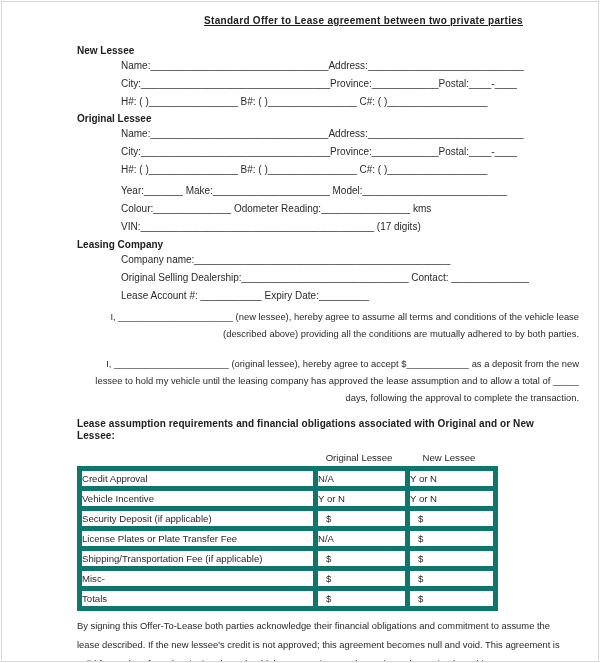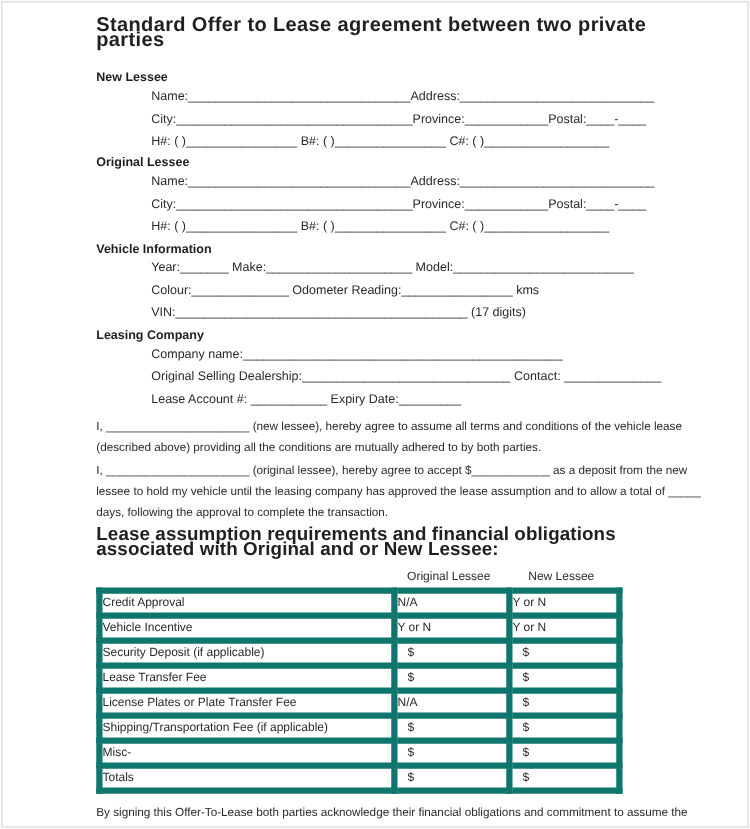--- a/index.html
+++ b/index.html
@@ -16,55 +16,57 @@
     margin: 1px;
     background: #ffffff;
     border: 1px solid #d9d9d9;
     overflow: hidden;
   }
   .content {
     padding: 13px 40px 0 75px;
     font-size: 10px;
   }
   .doc-title {
-    text-align: left;
+    text-align: right;
     font-weight: bold;
-    font-size: 16px;
+    font-size: 10px;
     letter-spacing: 0.3px;
     line-height: 12px;
     margin-right: 35px;
+    text-decoration: underline;
   }
   .section { margin-top: 0; }
   .sec-new-lessee      { margin-top: 18px; }
   .sec-original-lessee { margin-top: 2px; }
   .sec-vehicle         { margin-top: 3px; }
   .sec-leasing         { margin-top: 3px; }
   .sec-heading {
     font-weight: bold;
     font-size: 10px;
     line-height: 12px;
   }
   .form-line {
     line-height: 18px;
     white-space: nowrap;
     font-size: 10px;
     color: #2a2a2a;
     margin-left: 44px;
   }
   .para {
-    margin: 0;
+    margin: 12px;
     width: 490px;
     font-size: 9.4px;
     line-height: 17.3px;
     color: #2a2a2a;
+    text-align: right;
   }
   .para-first { margin-top: 3px; }
   .table-heading {
     font-weight: bold;
-    font-size: 15px;
+    font-size: 10px;
     line-height: 12px;
     margin-top: 4px;
     letter-spacing: 0.1px;
   }
   .col-labels {
     display: flex;
     margin-top: 10px;
     font-size: 9.6px;
     line-height: 11px;
     color: #2a2a2a;
@@ -116,21 +118,20 @@
     </div>
 
     <div class="section sec-original-lessee">
       <div class="sec-heading">Original Lessee</div>
       <div class="form-line">Name:________________________________Address:____________________________</div>
       <div class="form-line">City:__________________________________Province:____________Postal:____-____</div>
       <div class="form-line">H#:  (    )________________  B#:  (    )________________  C#:  (    )__________________</div>
     </div>
 
     <div class="section sec-vehicle">
-      <div class="sec-heading">Vehicle Information</div>
       <div class="form-line">Year:_______ Make:_____________________ Model:__________________________</div>
       <div class="form-line">Colour:______________ Odometer Reading:________________ kms</div>
       <div class="form-line">VIN:__________________________________________ (17 digits)</div>
     </div>
 
     <div class="section sec-leasing">
       <div class="sec-heading">Leasing Company</div>
       <div class="form-line">Company name:______________________________________________</div>
       <div class="form-line">Original Selling Dealership:______________________________ Contact: ______________</div>
       <div class="form-line">Lease Account #: ___________     Expiry Date:_________</div>
@@ -163,25 +164,20 @@
             <td class="cell-label">Vehicle Incentive</td>
             <td class="cell-value">Y or N</td>
             <td class="cell-value">Y or N</td>
           </tr>
           <tr>
             <td class="cell-label">Security Deposit (if applicable)</td>
             <td class="cell-value dollar">$</td>
             <td class="cell-value dollar">$</td>
           </tr>
           <tr>
-            <td class="cell-label">Lease Transfer Fee</td>
-            <td class="cell-value dollar">$</td>
-            <td class="cell-value dollar">$</td>
-          </tr>
-          <tr>
             <td class="cell-label">License Plates or Plate Transfer Fee</td>
             <td class="cell-value">N/A</td>
             <td class="cell-value dollar">$</td>
           </tr>
           <tr>
             <td class="cell-label">Shipping/Transportation Fee (if applicable)</td>
             <td class="cell-value dollar">$</td>
             <td class="cell-value dollar">$</td>
           </tr>
           <tr>

